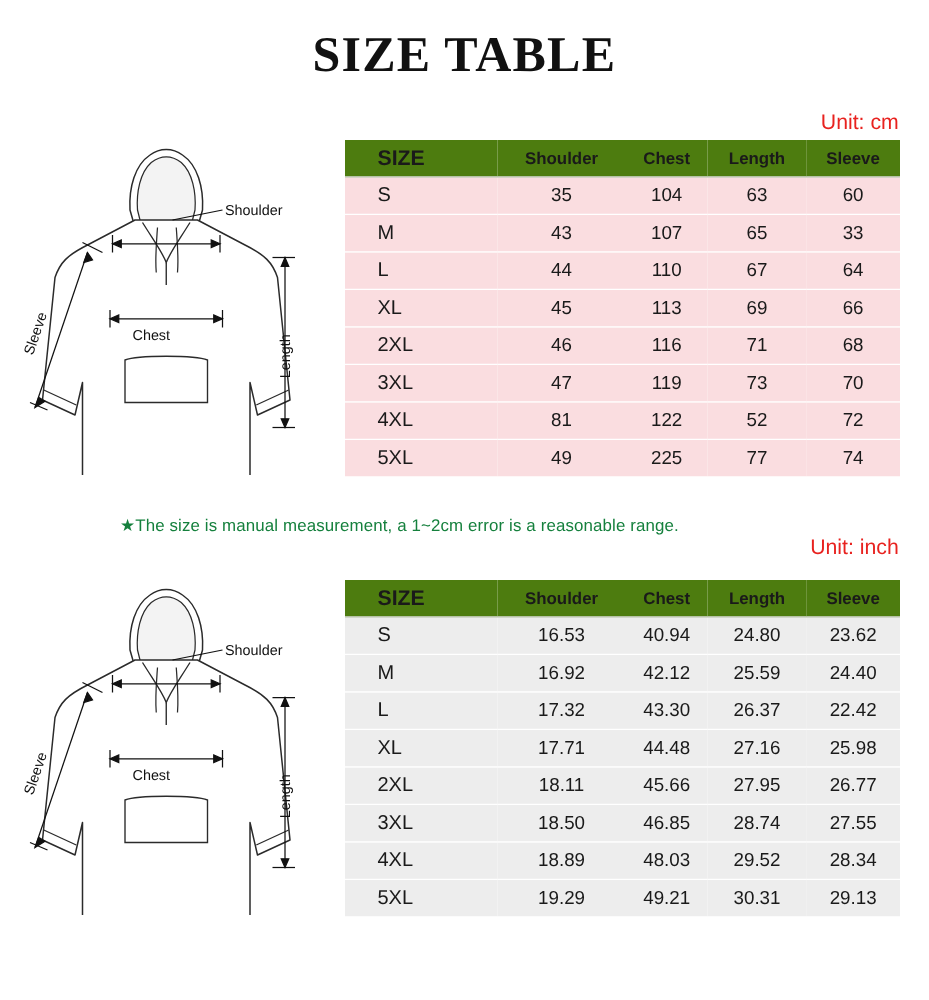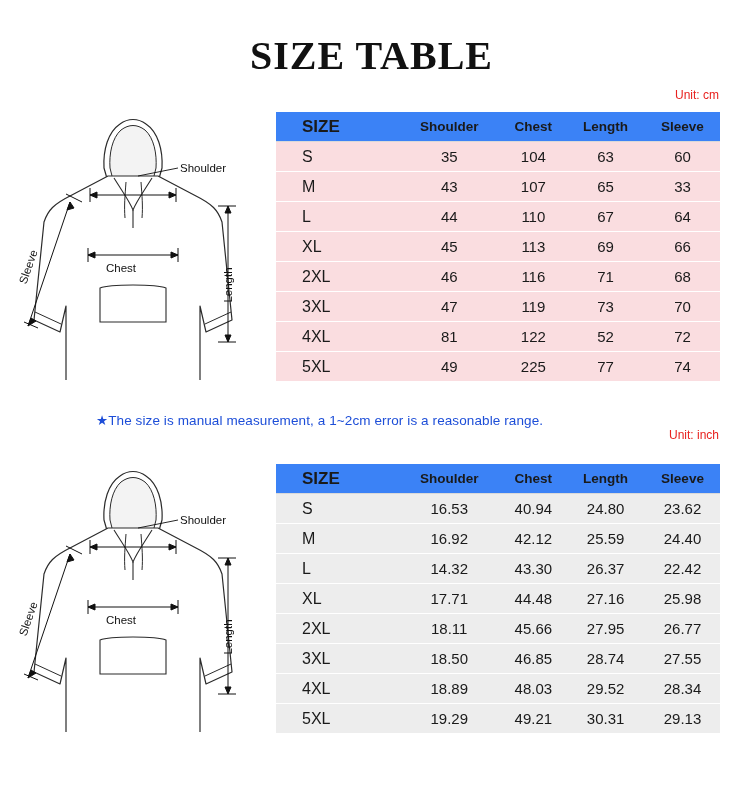--- a/index.html
+++ b/index.html
@@ -20,28 +20,28 @@
     width: 743px;
     height: 800px;
   }
   .main-title {
     text-align: center;
     font-family: "Liberation Serif", serif;
     font-size: 40px;
     letter-spacing: 1px;
     font-weight: 700;
     margin: 0;
-    padding-top: 32px;
+    padding-top: 20px;
     color: #111111;
   }
   .unit-label {
     position: absolute;
     right: 24px;
     color: #e8221f;
-    font-size: 12px;
+    font-size: 17px;
     font-family: "Liberation Sans", sans-serif;
   }
   #unit-cm { top: 88px; }
   #unit-inch { top: 428px; }
 
   
   table.size-table {
     position: absolute;
     border-collapse: collapse;
     font-size: 14px;
@@ -54,21 +54,21 @@
   table.size-table td {
     text-align: center;
     padding: 0;
     height: 29px;
     font-weight: normal;
   }
   table.size-table thead th {
     font-weight: bold;
     font-size: 13.5px;
     border-bottom: 1px solid #d9d9d9;
-    background: #3b82f6;
+    background: #4d7c0f;
   }
   table.size-table thead th.size-col {
     font-size: 17px;
   }
   table.size-table th.size-col,
   table.size-table td.size-col {
     width: 96px;
     text-align: left;
     padding-left: 26px;
     font-size: 16px;
@@ -88,21 +88,21 @@
     background: #ededed;
     border-bottom: 1px solid #ffffff;
   }
   #table-inch tbody tr:last-child td { border-bottom: none; }
 
   .note {
     position: absolute;
     left: 96px;
     top: 412px;
     font-size: 13.5px;
-    color: #1d4ed8;
+    color: #15803d;
     letter-spacing: .1px;
   }
 
   
   .diagram {
     position: absolute;
     width: 260px;
     height: 270px;
   }
   #diagram-cm { left: 8px; top: 110px; }
@@ -326,21 +326,21 @@
       </tr>
       <tr>
         <td class="size-col">M</td>
         <td>16.92</td>
         <td>42.12</td>
         <td>25.59</td>
         <td>24.40</td>
       </tr>
       <tr>
         <td class="size-col">L</td>
-        <td>14.32</td>
+        <td>17.32</td>
         <td>43.30</td>
         <td>26.37</td>
         <td>22.42</td>
       </tr>
       <tr>
         <td class="size-col">XL</td>
         <td>17.71</td>
         <td>44.48</td>
         <td>27.16</td>
         <td>25.98</td>

